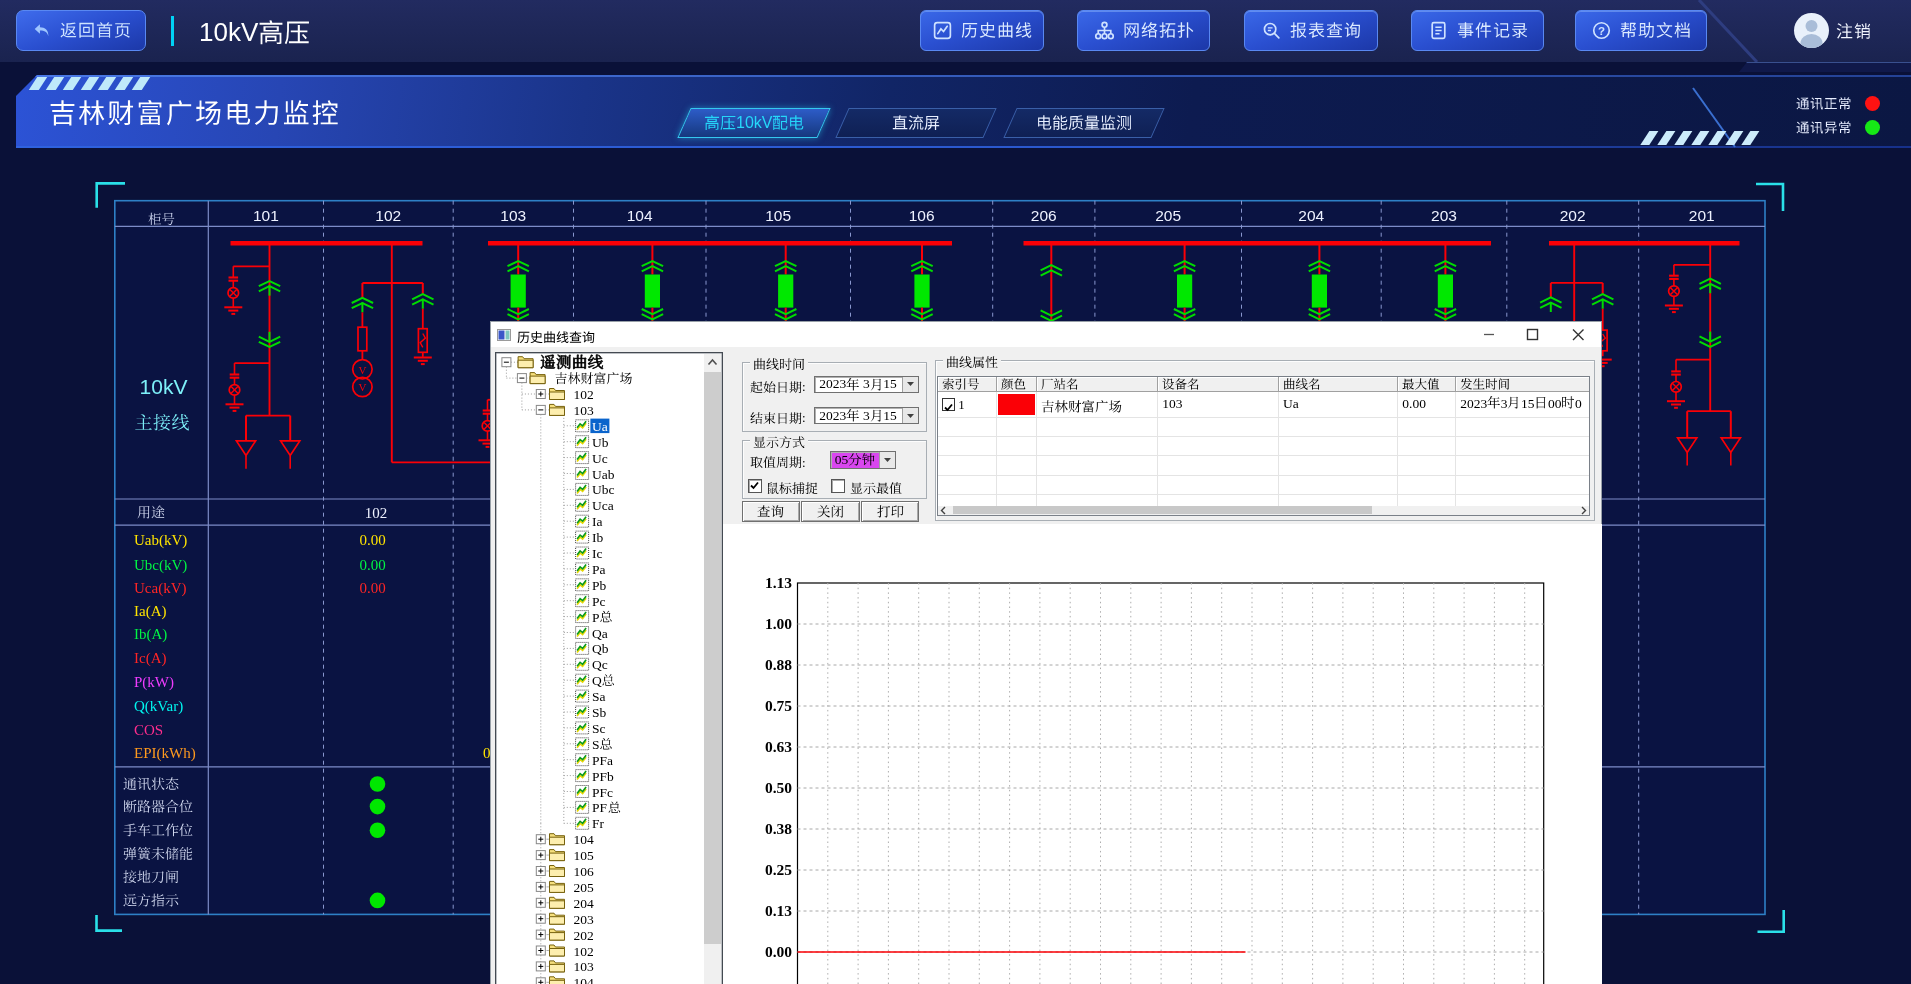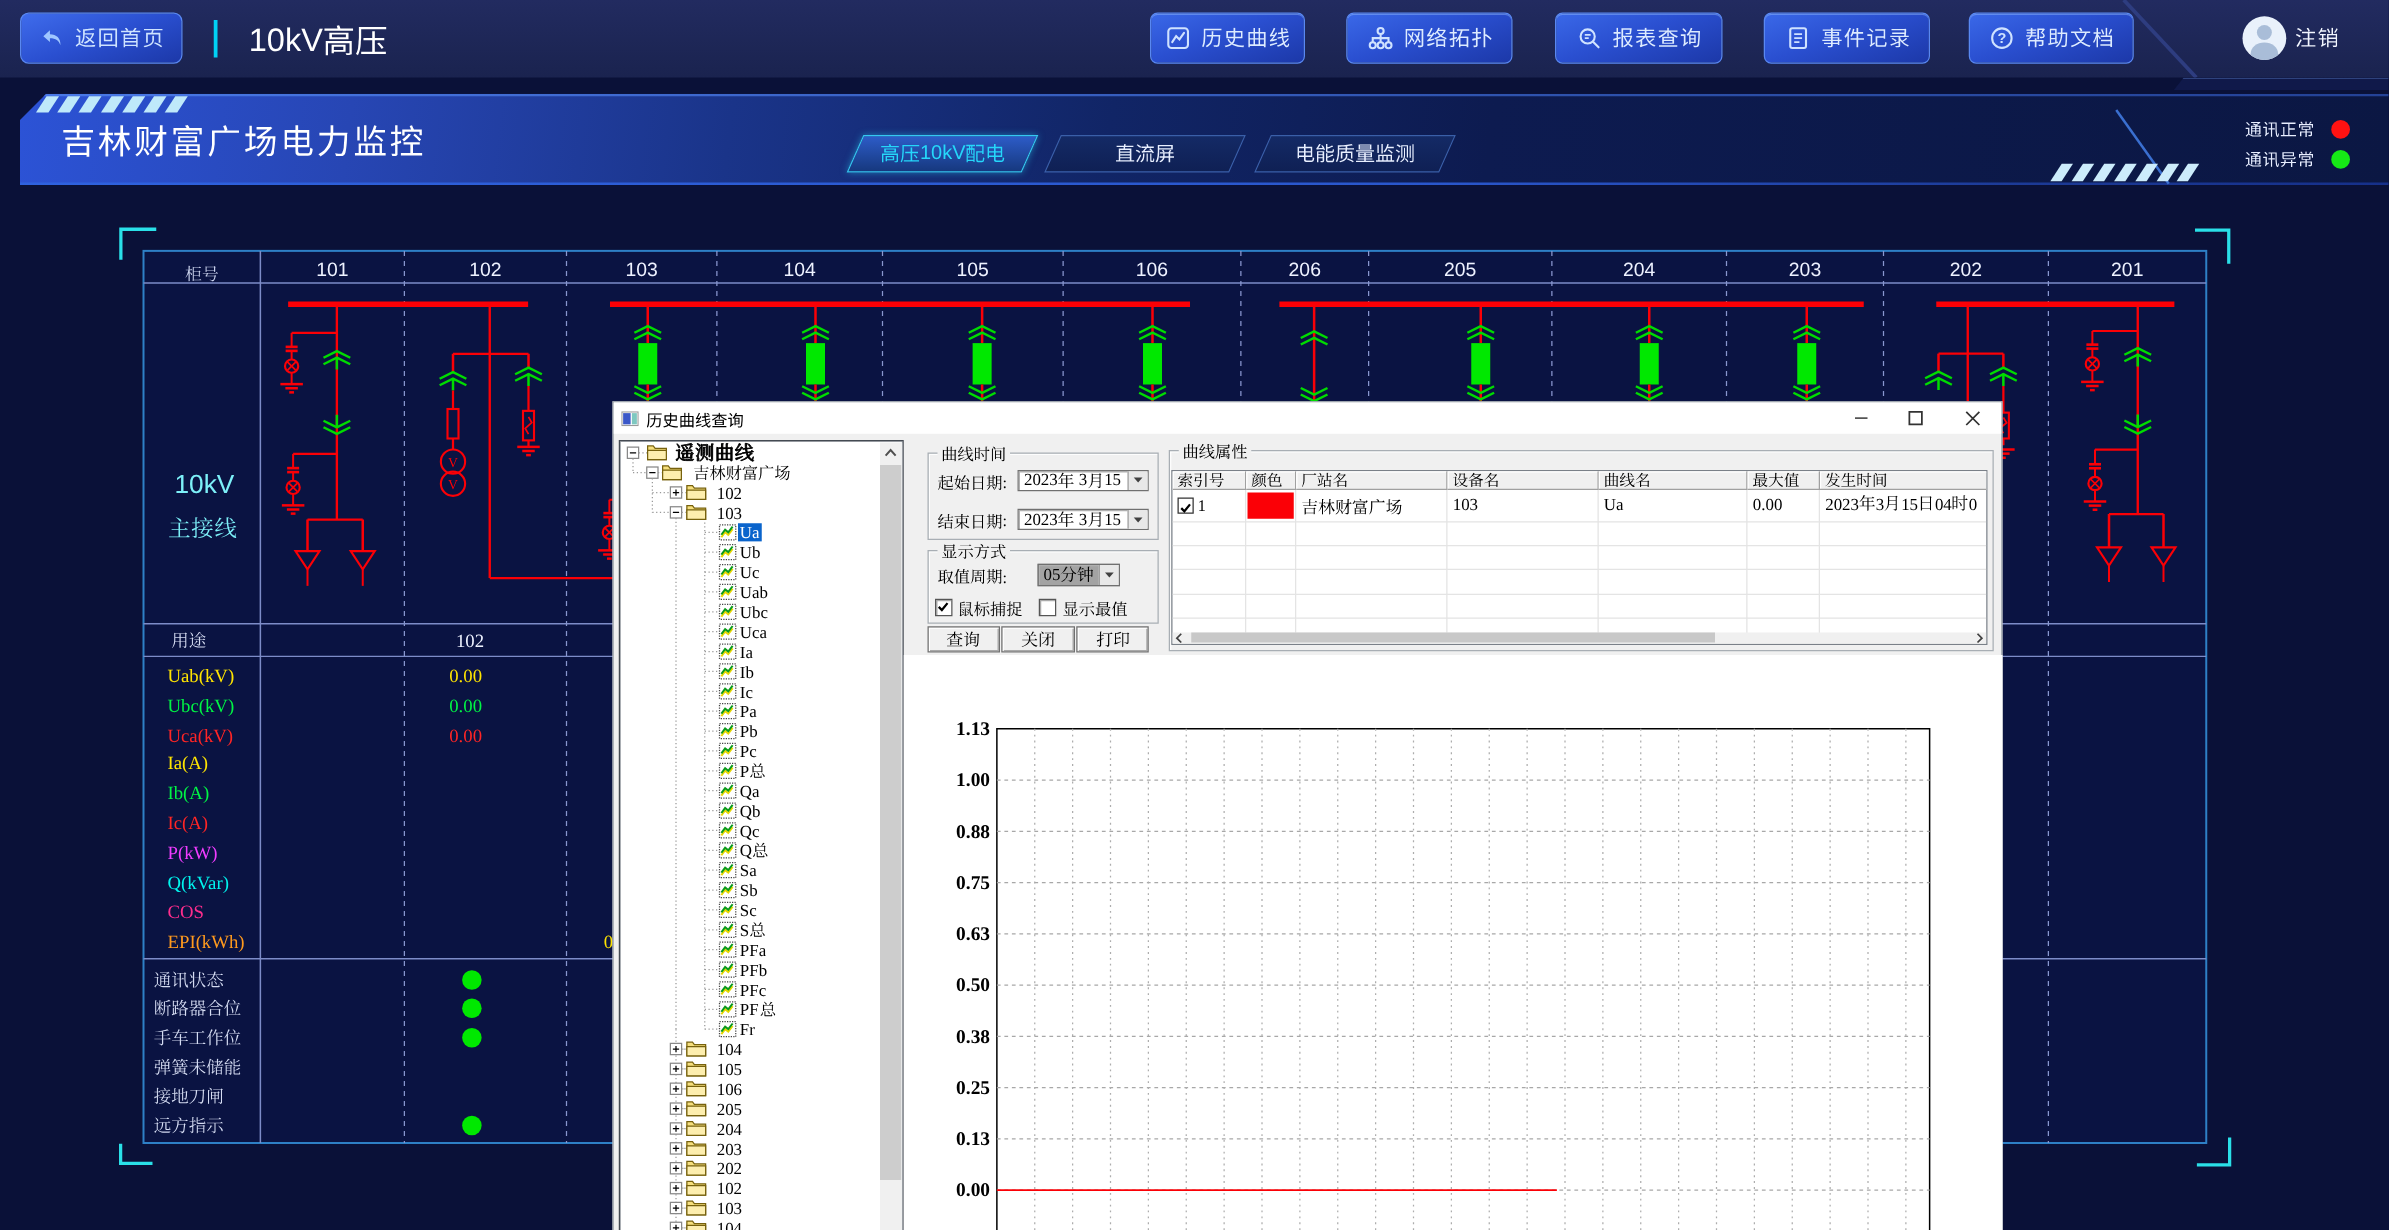--- a/index.html
+++ b/index.html
@@ -1004,21 +1004,21 @@
         </g>
       </svg></div>
     <div style="position:absolute;left:259px;top:130.5px"><svg style="display:inline-block;vertical-align:middle;" width="52.0" height="13.0" viewBox="0 -85 400.0 100">
         <g fill="#000">
           <use href="#g105" x="0.0"></use>
           <use href="#g106" x="100.0"></use>
           <use href="#g107" x="200.0"></use>
           <use href="#g100" x="300.0"></use>
         </g>
       </svg><span style="font:13px 'Liberation Serif'">:</span></div>
-    <div style="position:absolute;left:338.8px;top:128.7px;width:66.0px;height:18.3px;background:#a3a3a3;border:1px solid #707070;box-shadow:inset 1px 1px 0 #b0b0b0;box-sizing:border-box;display:flex;align-items:center">
+    <div style="position:absolute;left:338.8px;top:128.7px;width:66.0px;height:18.3px;background:#d946ef;border:1px solid #707070;box-shadow:inset 1px 1px 0 #b0b0b0;box-sizing:border-box;display:flex;align-items:center">
       <div style="flex:1;display:flex;align-items:center;padding-left:4px;white-space:nowrap">
         <span style="font:13.5px 'Liberation Serif'">05</span>
         <svg style="display:inline-block;vertical-align:middle;" width="27.0" height="13.5" viewBox="0 -85 200.0 100">
           <g fill="#000">
             <use href="#g108" x="0.0"></use>
             <use href="#g109" x="100.0"></use>
           </g>
         </svg>
       </div>
       <div style="width:15px;height:100%;background:#e8e8e8;border-left:1px solid #a0a0a0;display:flex;align-items:center;justify-content:center">
@@ -1187,21 +1187,21 @@
           <g fill="#000">
             <use href="#g96" x="0.0"></use>
           </g>
         </svg>
         <span style="font:13.5px 'Liberation Serif'">15</span>
         <svg style="display:inline-block;vertical-align:middle;" width="13.5" height="13.5" viewBox="0 -85 100.0 100">
           <g fill="#000">
             <use href="#g99" x="0.0"></use>
           </g>
         </svg>
-        <span style="font:13.5px 'Liberation Serif'">04</span>
+        <span style="font:13.5px 'Liberation Serif'">00</span>
         <svg style="display:inline-block;vertical-align:middle;" width="13.5" height="13.5" viewBox="0 -85 100.0 100">
           <g fill="#000">
             <use href="#g93" x="0.0"></use>
           </g>
         </svg>
         <span style="font:13.5px 'Liberation Serif'">0</span>
       </div>
       <div style="position:absolute;left:0;bottom:0;width:100%;height:9px;background:#f0f0f0">
         <svg width="9" height="9" style="position:absolute;left:1px;top:0">
           <path d="M6,1 L2.5,4.5 L6,8" fill="none" stroke="#404040" stroke-width="1.4"></path>

